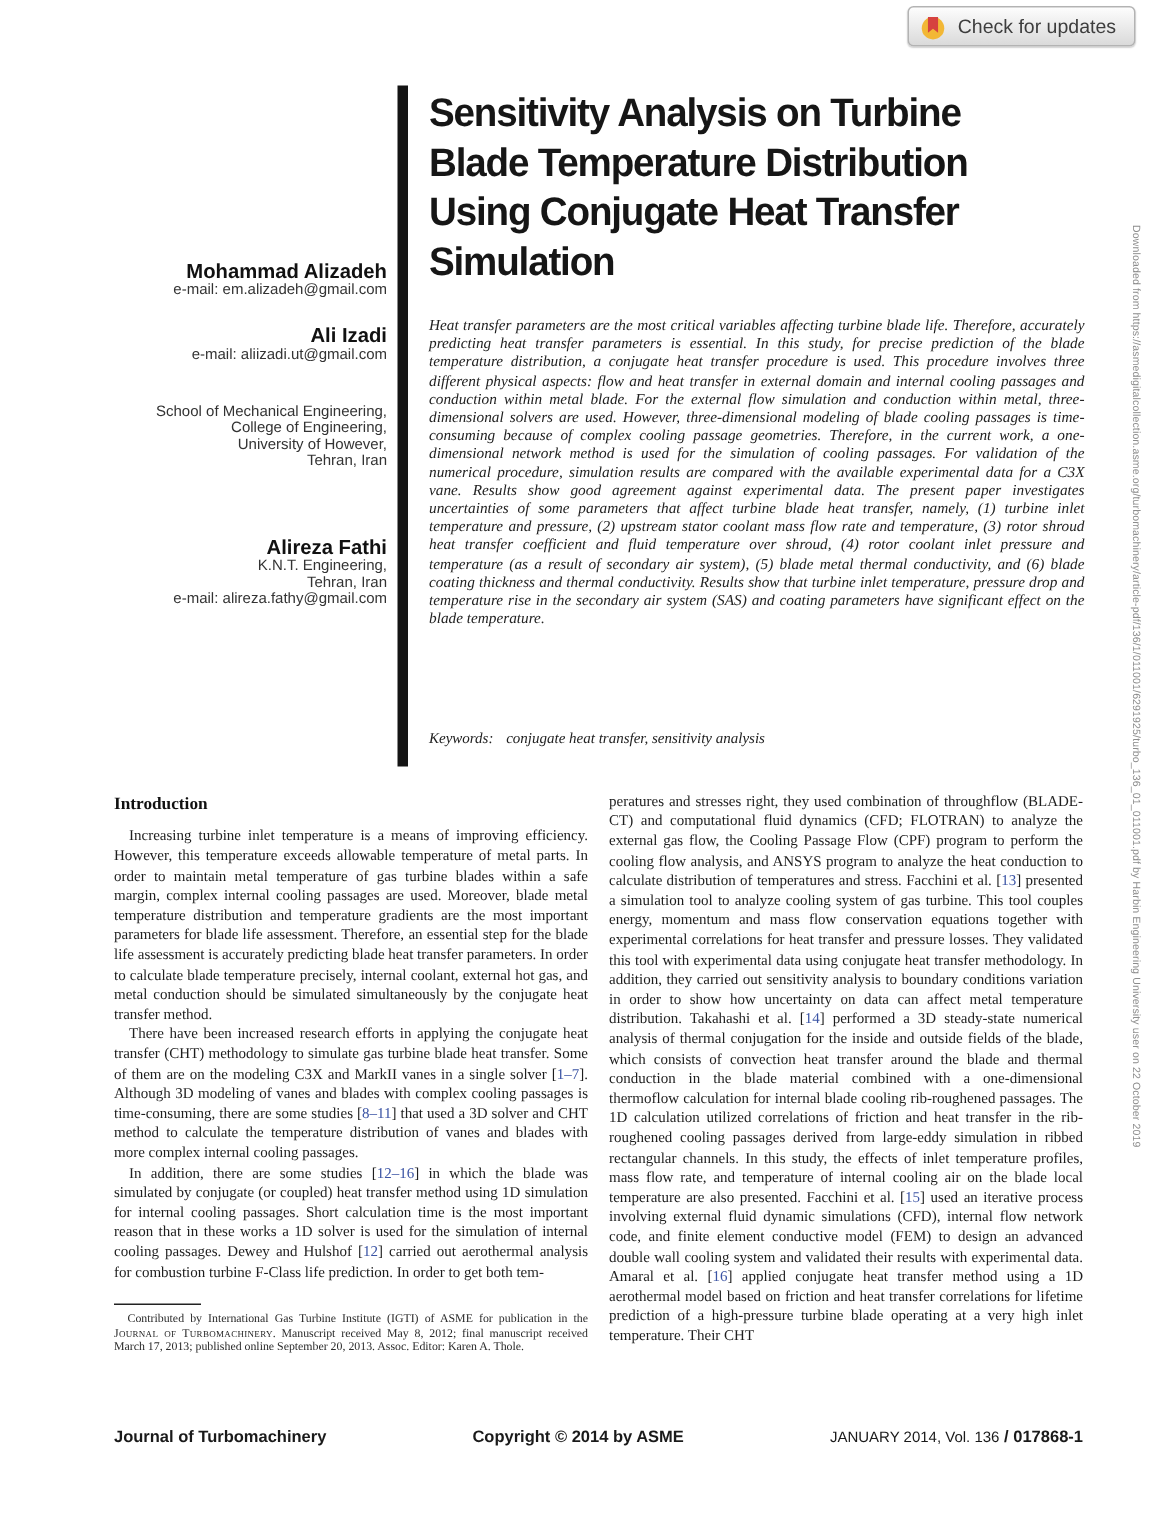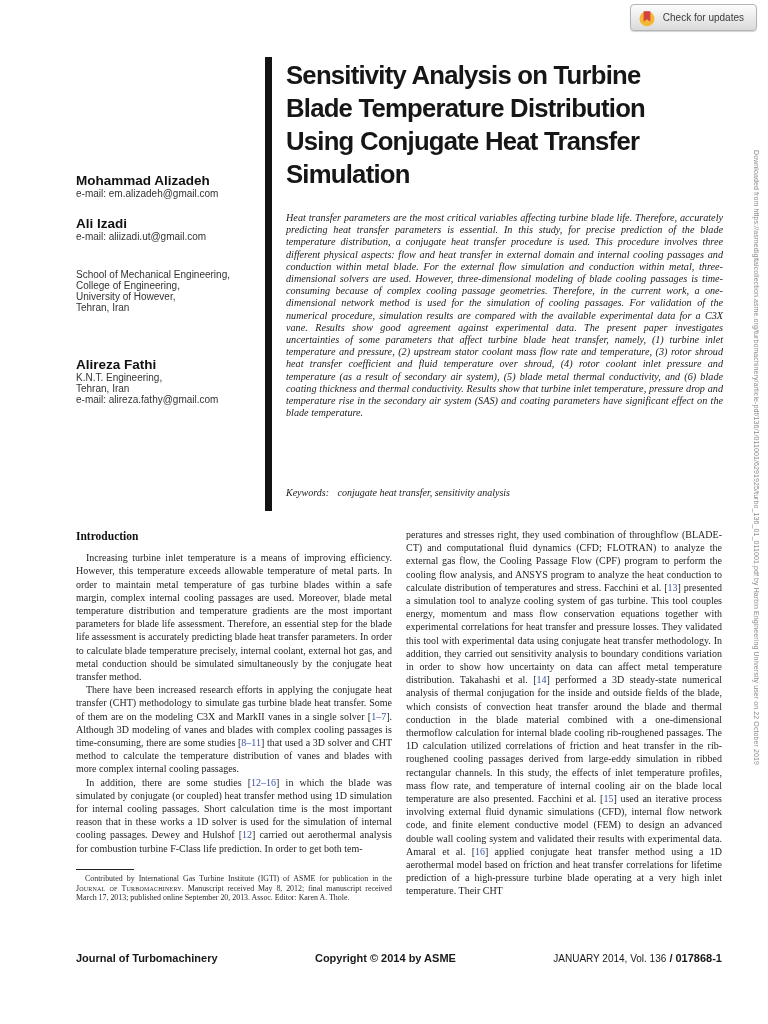--- a/index.html
+++ b/index.html
@@ -8,27 +8,27 @@
     background:#ffffff;color:#1c1c1c;
     font-family:"Liberation Serif",serif;
   }
   
   .check-btn{
     position:absolute;top:4px;right:11px;height:25px;
     display:flex;align-items:center;gap:7px;padding:0 12px 0 7px;
     background:linear-gradient(#fdfdfd,#dadada);
     border:1px solid #b3b3b3;border-radius:4px;
     box-shadow:0 1px 1px rgba(0,0,0,.18);
-    font-family:"Liberation Sans",sans-serif;font-size:10px;color:#3d3d3d;
+    font-family:"Liberation Sans",sans-serif;font-size:13px;color:#3d3d3d;
     cursor:pointer;
   }
   .crossmark{width:18px;height:18px;display:block;}
   
   .author-col{
-    position:absolute;left:76px;top:173px;width:182px;
+    position:absolute;left:76px;top:173px;width:182px;text-align:right;
     font-family:"Liberation Sans",sans-serif;color:#2a2a2a;
   }
   .author-name{font-size:13.5px;font-weight:bold;color:#111;line-height:15px;}
   .author-line{font-size:10px;line-height:11px;color:#333;} .gap-md{height:17px;} .gap-lg{height:27px;}
   .vbar{position:absolute;left:265px;top:57px;width:7px;height:454px;background:#141414;}
   .title-block{position:absolute;left:286px;top:59px;width:437px;}
   .title-line{
     font-family:"Liberation Sans",sans-serif;font-weight:bold;
     font-size:26.5px;line-height:33px;color:#161616;letter-spacing:-0.8px;
     transform:scaleX(.97);transform-origin:left;white-space:nowrap;

